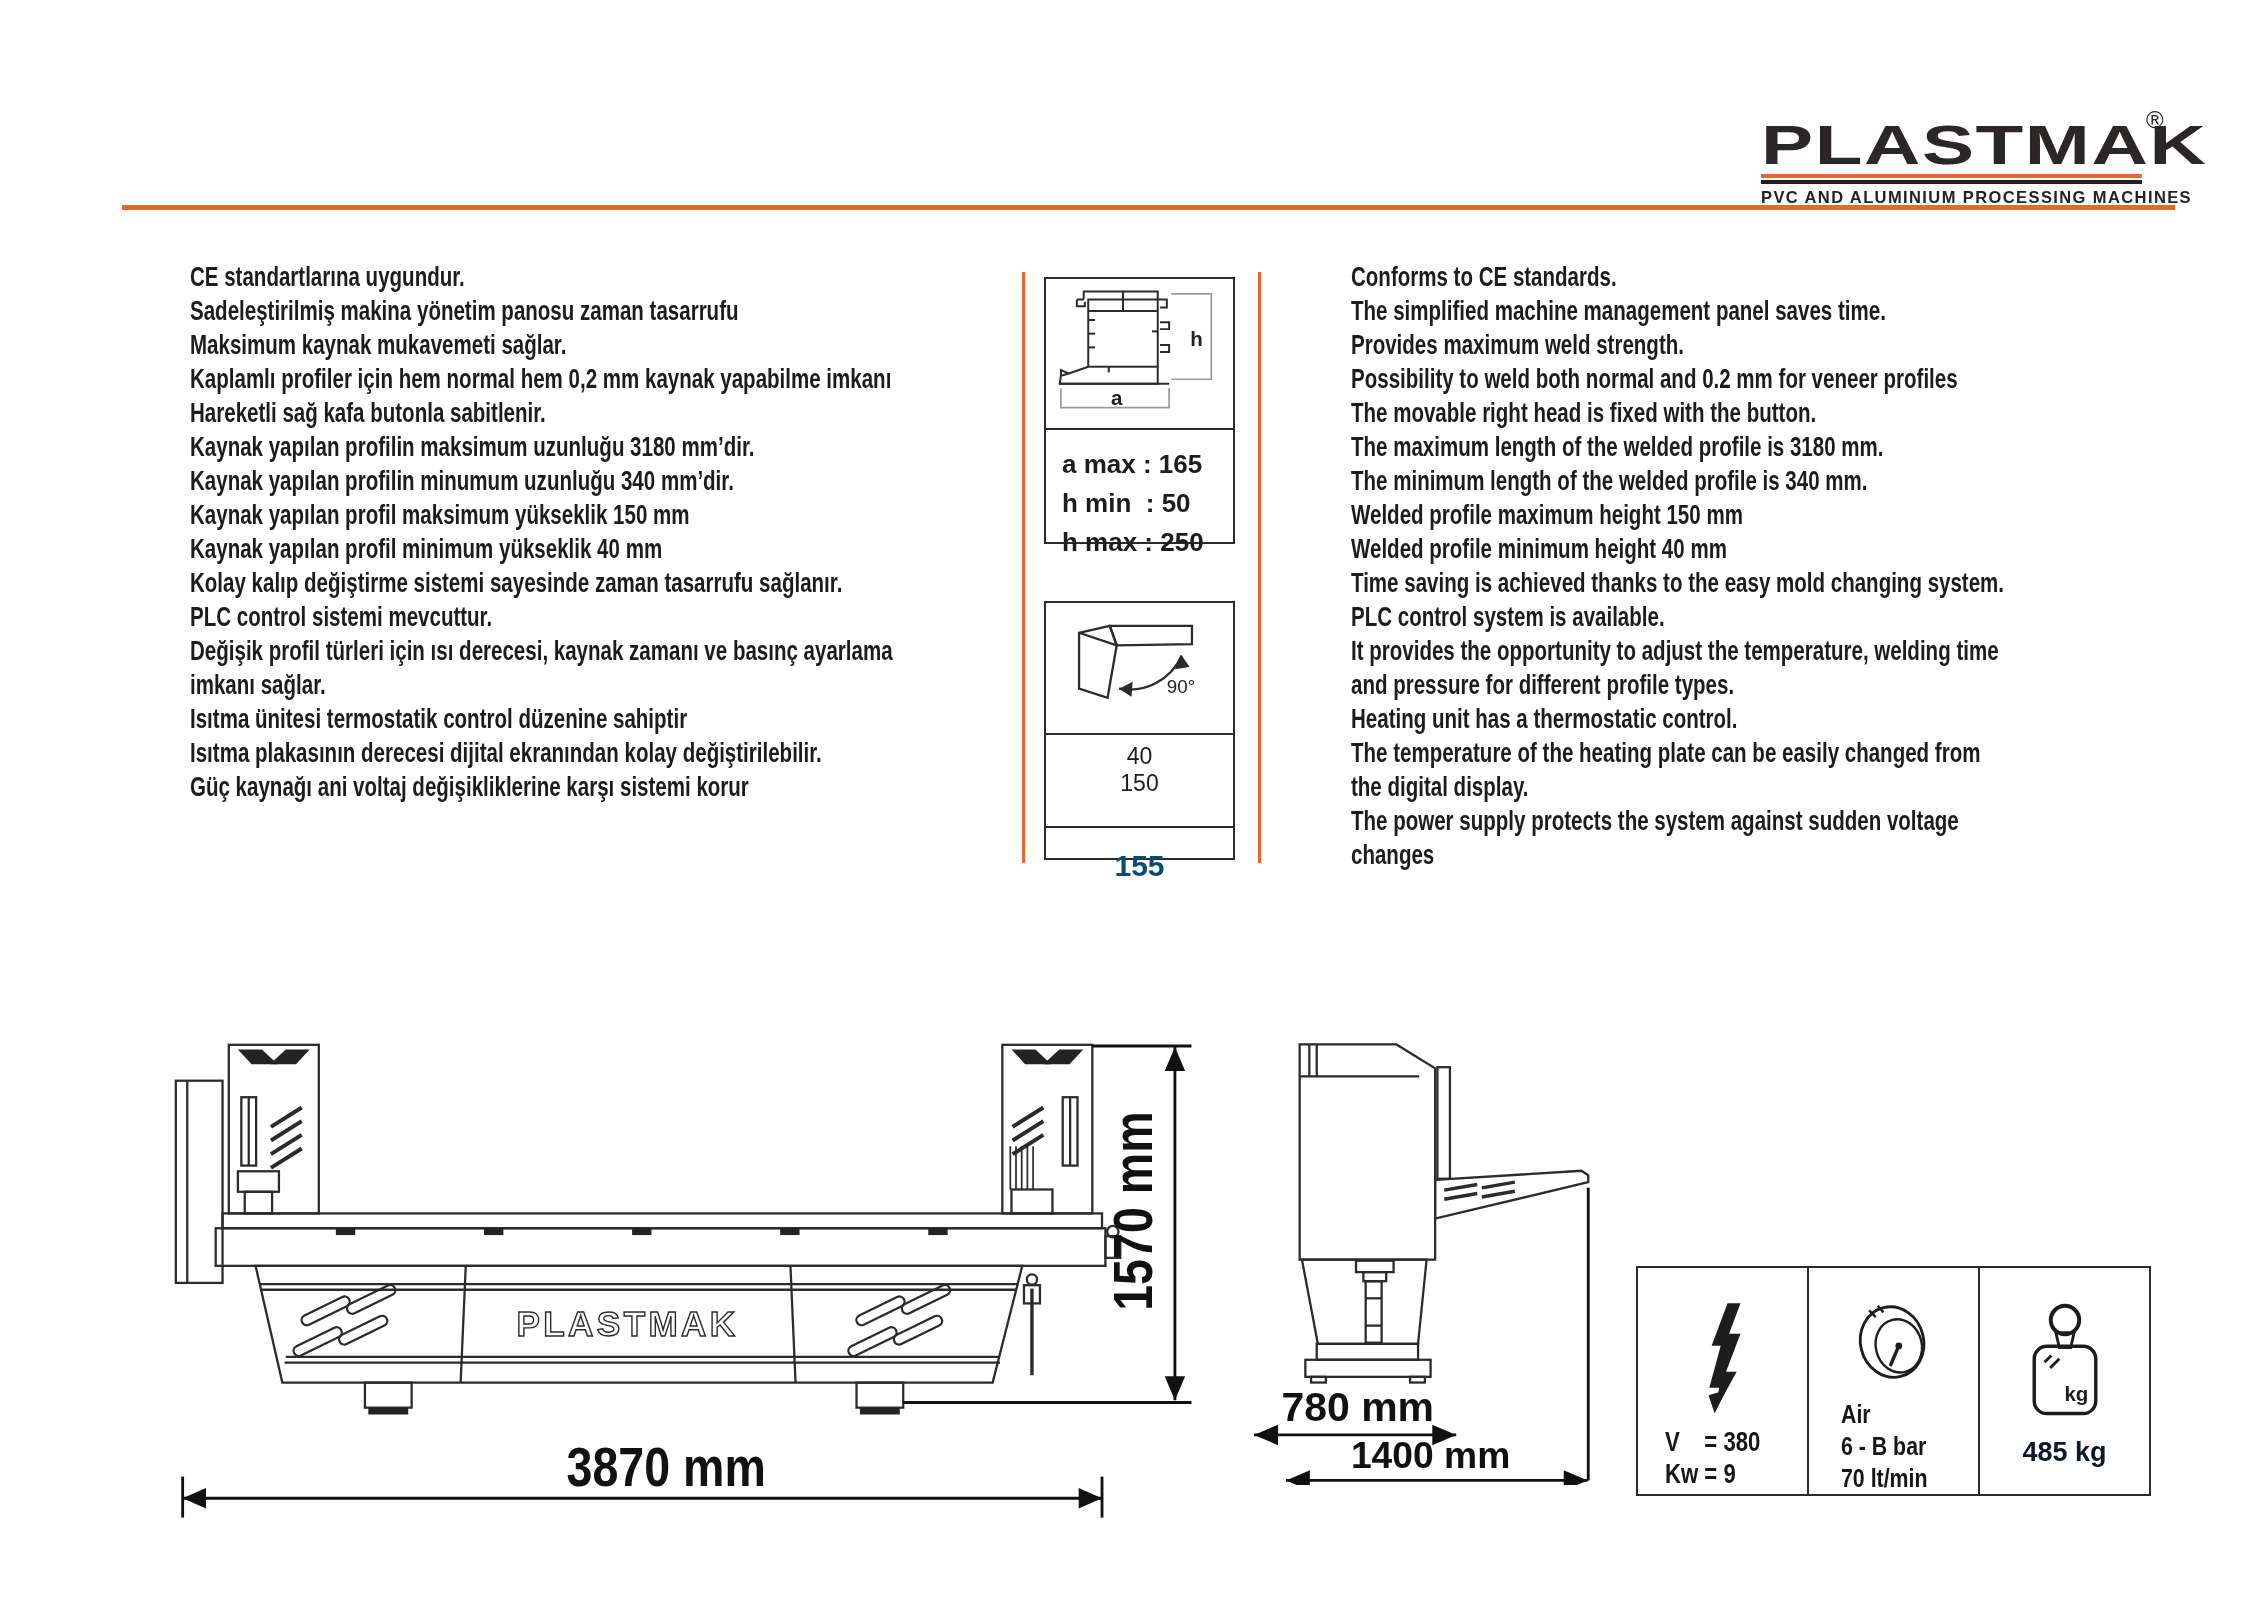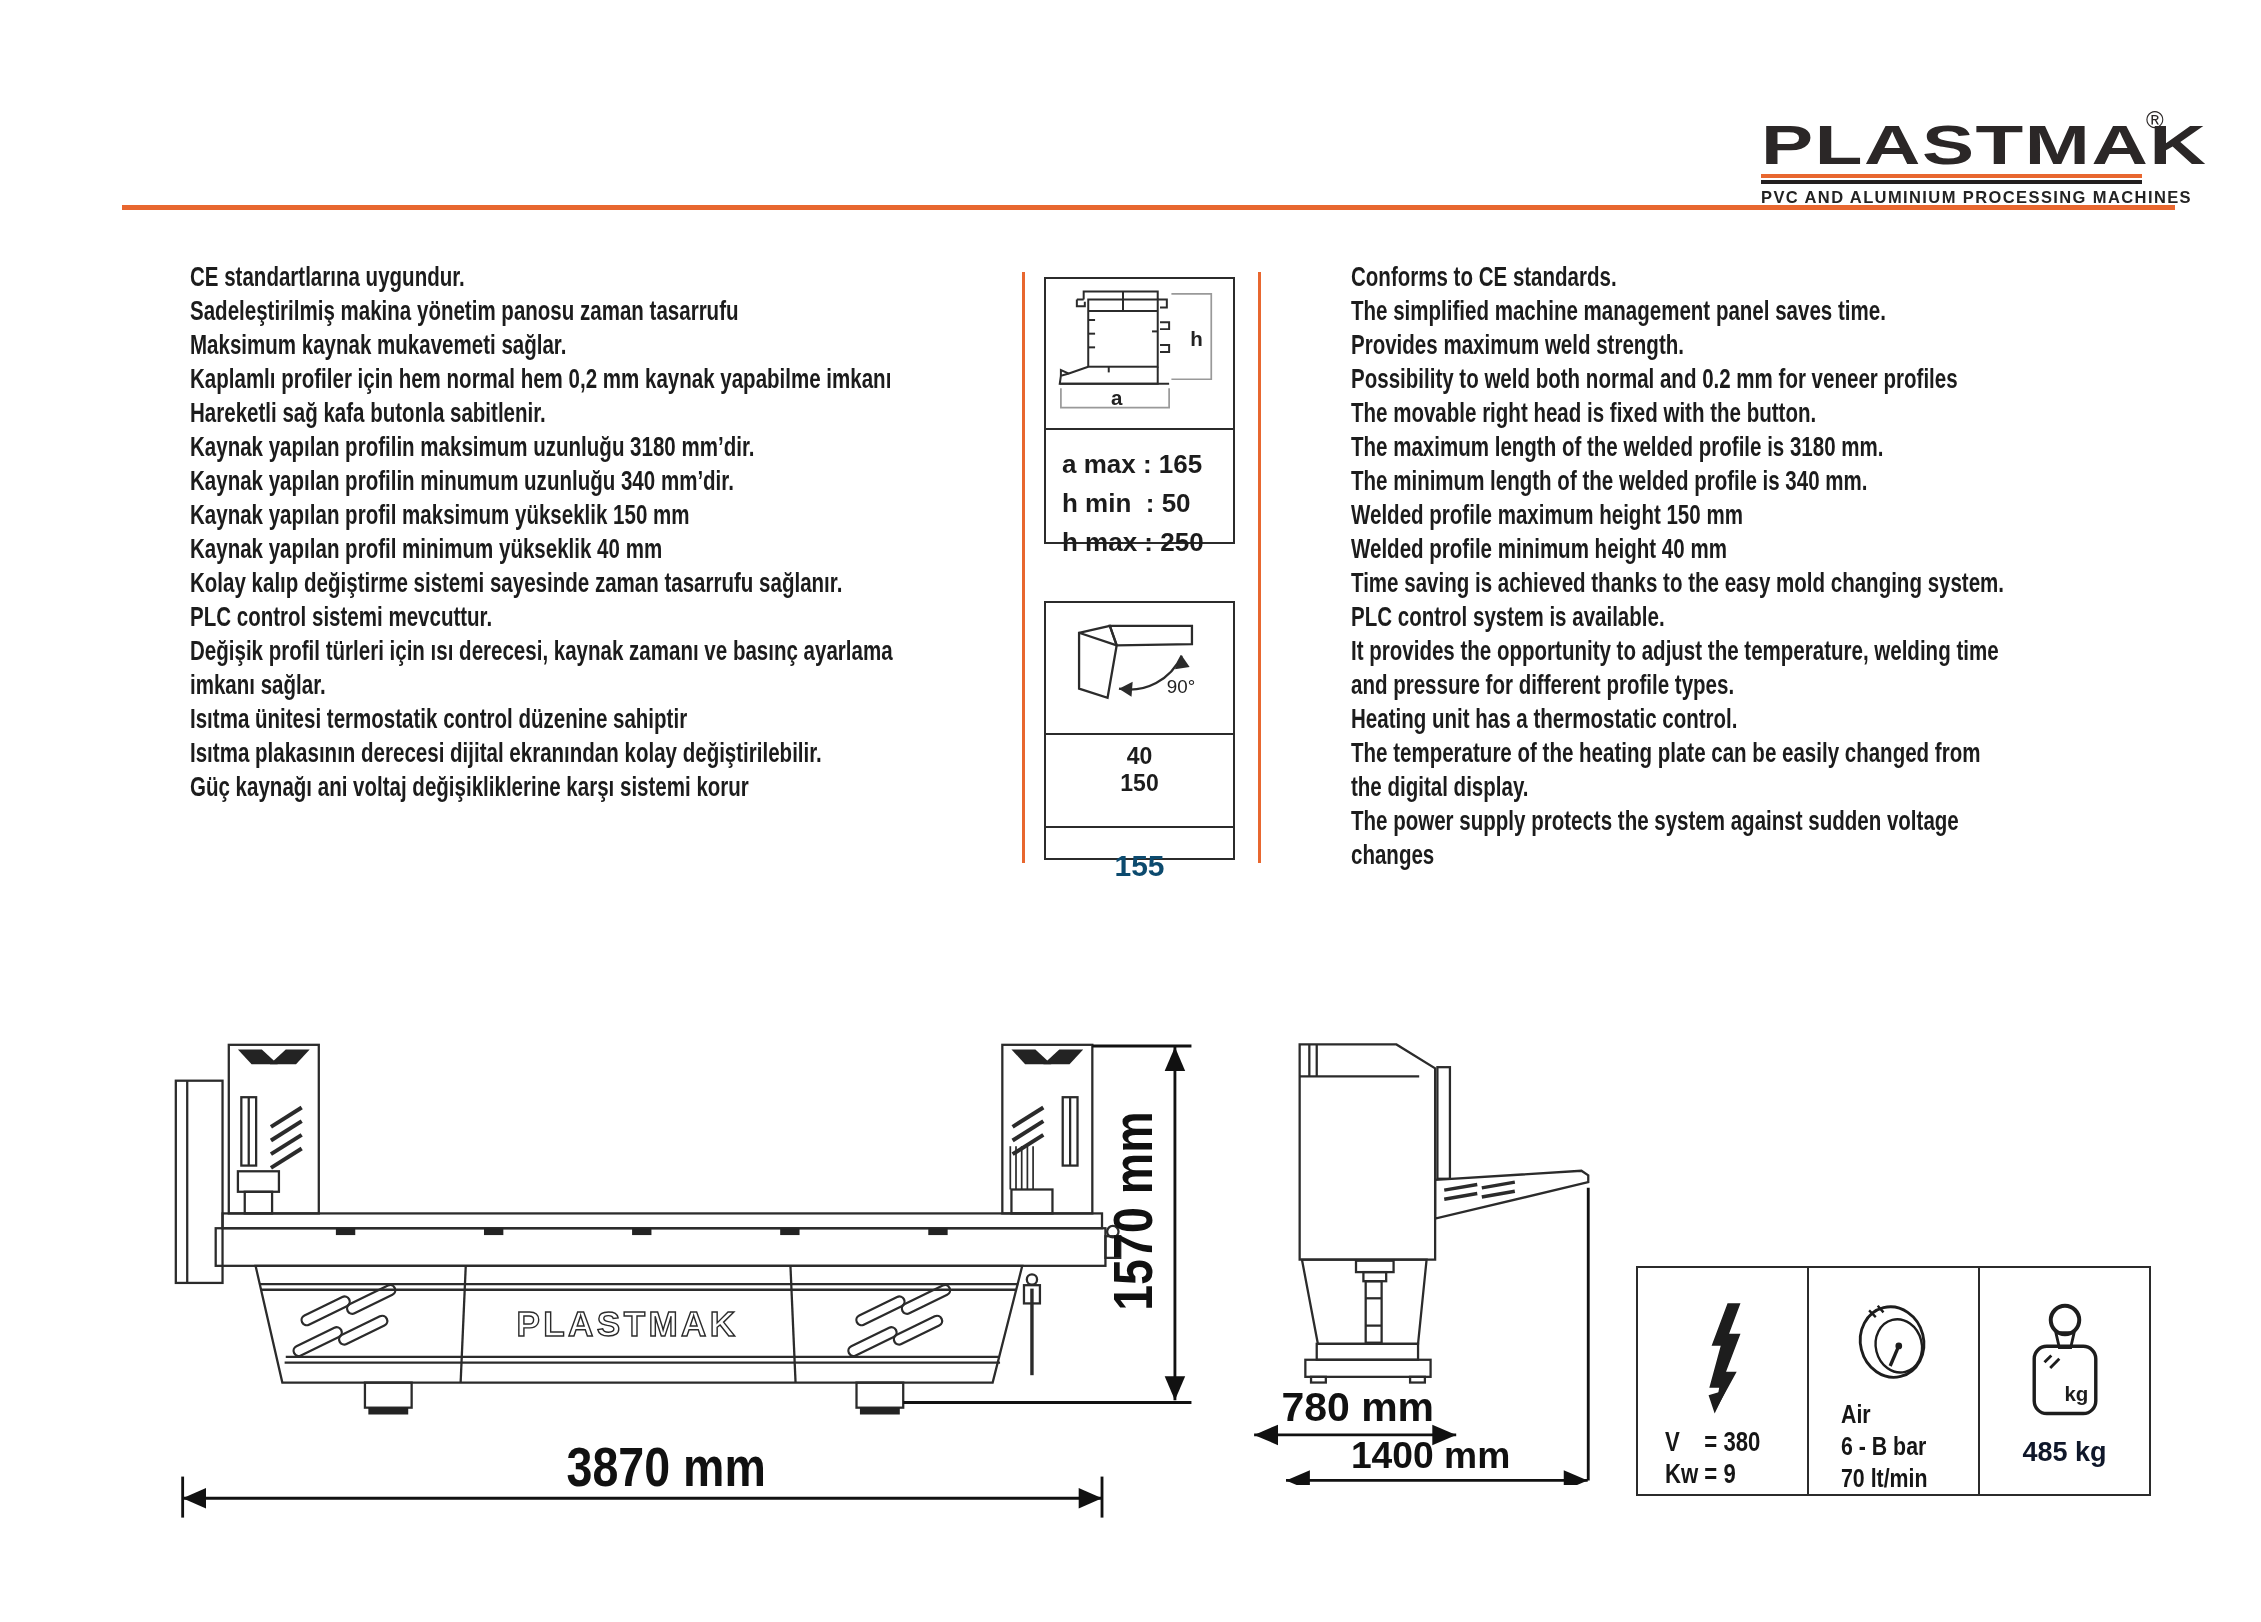--- a/index.html
+++ b/index.html
@@ -21,21 +21,21 @@
   .feat-line{height:34px;line-height:34px;font-size:28.5px;font-weight:bold;white-space:nowrap;
              transform:scaleX(.72);transform-origin:0 50%;color:#1c1c1c;}
 
   
   .vline{position:absolute;top:272px;height:591px;width:3.4px;}
   .specbox{position:absolute;left:1044px;width:191px;border:2.3px solid #2b2b2b;background:#fff;box-sizing:border-box;}
   .box-divider{border-top:2.3px solid #2b2b2b;margin-top:16px;}
   .spec-rows{padding:15px 0 0 16px;}
   .spec-rows div{height:39px;line-height:39px;font-size:26px;font-weight:bold;white-space:pre;color:#1c1c1c;}
   .mid-vals{text-align:center;padding-top:8px;}
-  .mid-vals div{height:27px;line-height:27px;font-size:23px;font-weight:bold;color:#1c1c1c;}
+  .mid-vals div{height:27px;line-height:27px;font-size:23px;font-weight:normal;color:#1c1c1c;}
   .bot-val{text-align:center;height:76px;line-height:76px;font-size:30px;font-weight:bold;color:#0c4a6e;}
 
   
   svg text{font-family:"Liberation Sans",sans-serif;}
   .dim-text{font-weight:bold;fill:#111;}
 
   
   .spec-table{position:absolute;left:1636px;top:1266px;width:515px;height:230px;
               border:2.3px solid #2b2b2b;box-sizing:border-box;display:flex;}
   .spec-cell{flex:1 1 0;position:relative;box-sizing:border-box;}

